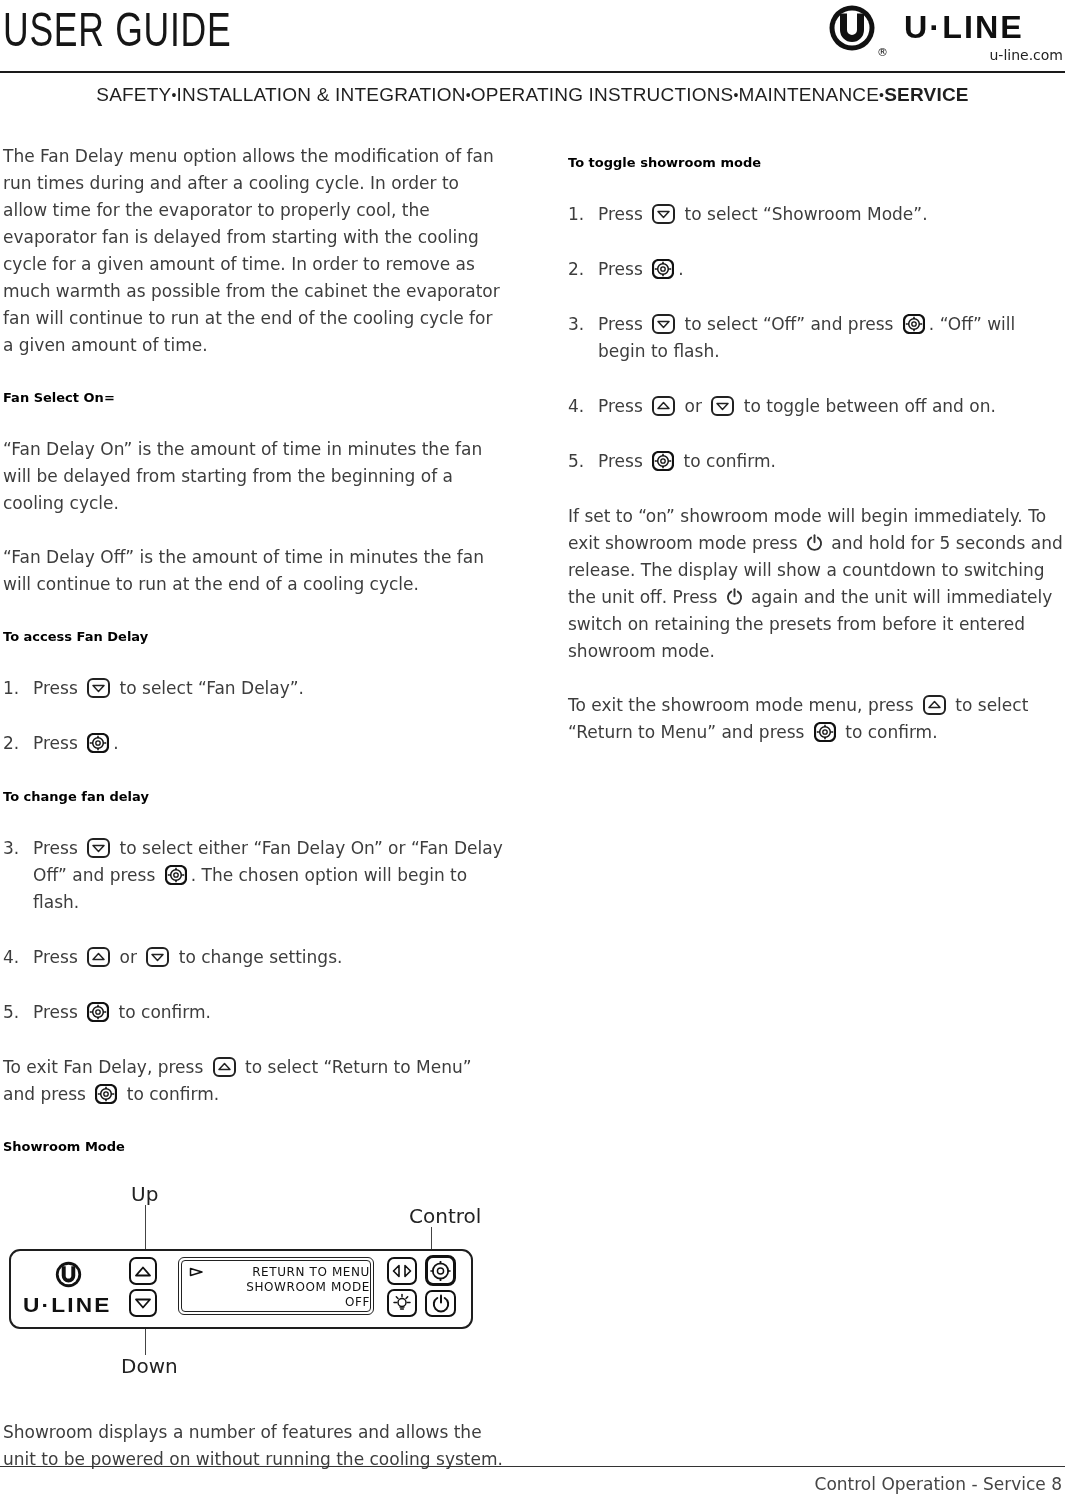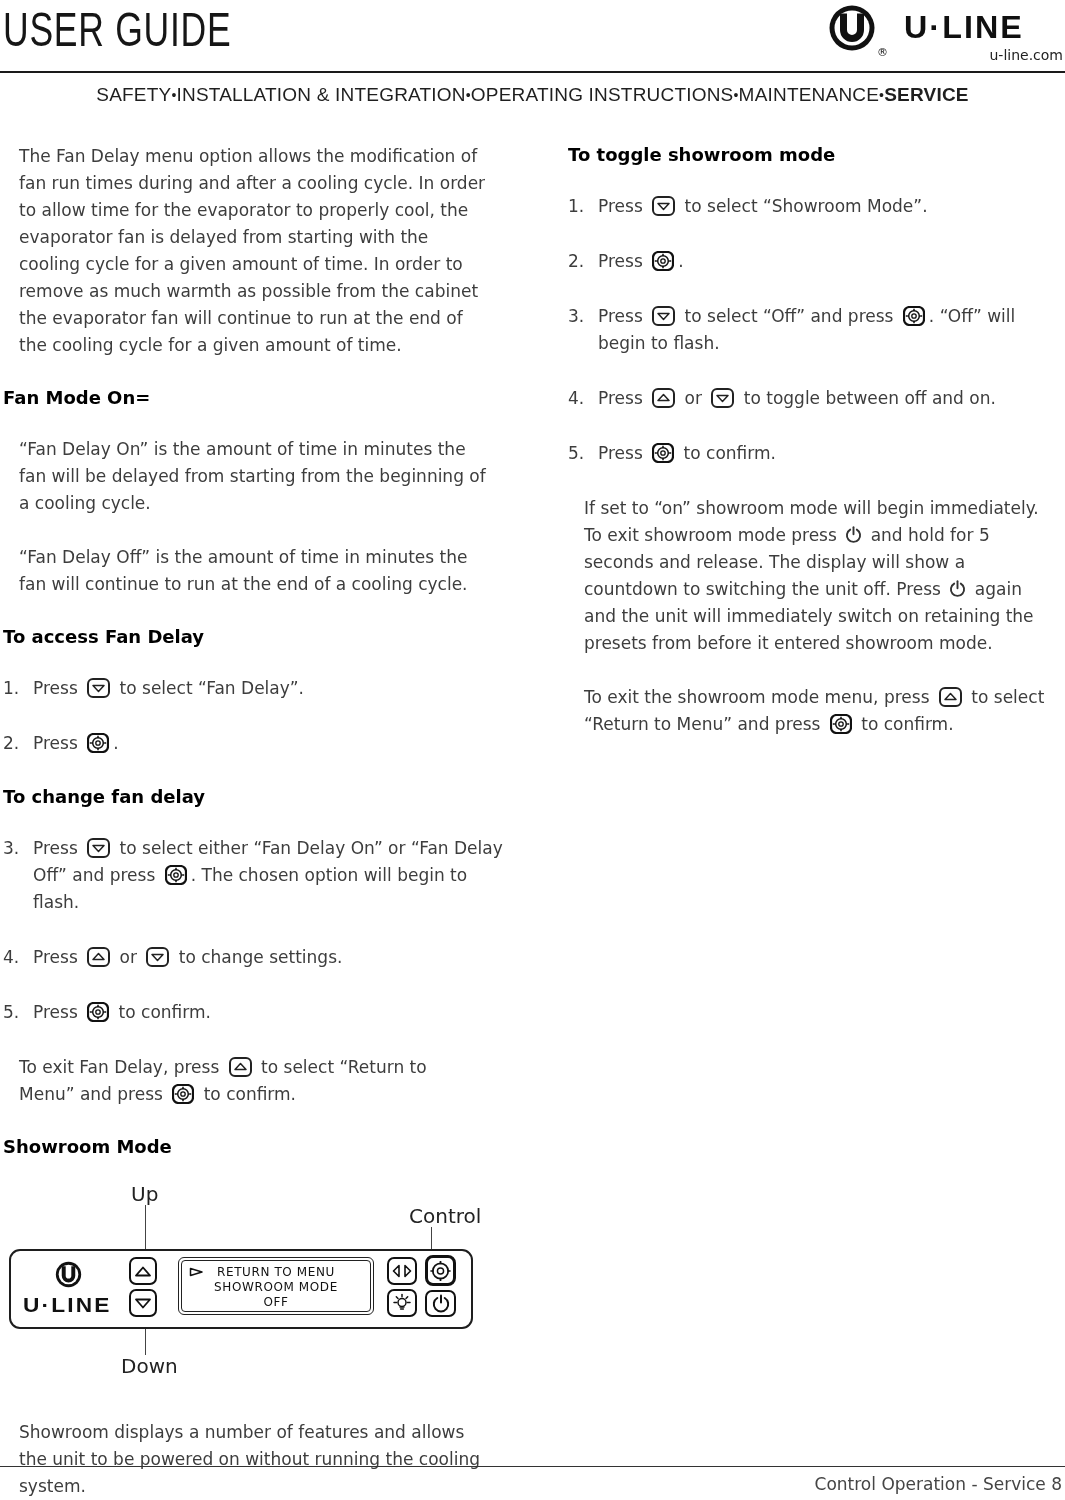--- a/index.html
+++ b/index.html
@@ -20,22 +20,22 @@
   .brand-logo{position:absolute;left:2px;top:2px;}
   .brand-reg{position:absolute;left:51px;top:44px;font-size:11px;color:#111;}
   .brand-word{position:absolute;left:78px;top:8px;font-family:"Liberation Sans",sans-serif;
       font-size:31px;font-weight:700;letter-spacing:2px;color:#101010;
       transform:scaleX(1.04);transform-origin:0 0;white-space:nowrap;}
   .brand-site{position:absolute;right:1px;top:45px;font-size:14px;color:#222;}
   
   .col{position:absolute;top:143px;font-size:17px;line-height:27px;}
   #col-left{left:3px;width:500px;}
   #col-right{left:568px;width:497px;}
-  .para{margin:0 16px 27px;}
-  .sec-h{margin:0 0 26px;font-size:18px;font-weight:700;color:#000;line-height:24px;}
+  .para{margin:0 0 27px;}
+  .sec-h{margin:8px 0 26px;font-size:13px;font-weight:700;color:#000;line-height:24px;}
   .step{display:flex;margin:0 0 28px;}
   .step-num{width:30px;flex:none;}
   .step-body{flex:1;}
   .ibtn{vertical-align:-4px;margin:0 4px;}
   .ipow{vertical-align:-3px;margin:0 3px;}
   
   .diagram{position:relative;height:202px;margin:4px 0 32px;}
   .dg-label{position:absolute;font-size:20px;color:#222;line-height:18px;}
   .lbl-up{left:128px;top:0;}
   .lbl-down{left:118px;top:172px;}
@@ -50,21 +50,21 @@
       display:flex;align-items:center;justify-content:center;box-sizing:border-box;}
   .btn-up{left:118px;top:6px;width:28px;height:28px;}
   .btn-down{left:118px;top:38px;width:28px;height:28px;}
   .btn-lr{left:376px;top:6px;width:30px;height:28px;}
   .btn-select{left:414px;top:4px;width:31px;height:31px;border-width:3px;border-radius:8px;}
   .btn-light{left:376px;top:38px;width:30px;height:28px;}
   .btn-power{left:414px;top:39px;width:31px;height:27px;}
   .display{position:absolute;left:167px;top:6px;width:196px;height:58px;border:1.5px solid #222;
       border-radius:6px;padding:2px;box-sizing:border-box;}
   .display-inner{width:100%;height:100%;border:1px solid #222;border-radius:4px;box-sizing:border-box;
-      text-align:center;font-size:12px;line-height:15px;letter-spacing:.6px;color:#111;
+      text-align:right;font-size:12px;line-height:15px;letter-spacing:.6px;color:#111;
       padding-top:4px;position:relative;}
   .cursor{position:absolute;left:7px;top:5px;}
   .logo-circle{position:absolute;left:44px;top:10px;}
   .logo-word{position:absolute;left:12px;top:40px;font-family:"Liberation Sans",sans-serif;
       font-size:21px;font-weight:700;letter-spacing:2px;color:#111;
       transform:scaleX(1.08);transform-origin:0 0;white-space:nowrap;}
   
   .foot-rule{position:absolute;left:0;top:1466px;width:1065px;height:0;border-top:1.5px solid #333;}
   .foot-text{position:absolute;right:3px;top:1474px;font-size:17px;color:#454545;}
 </style>
@@ -95,21 +95,21 @@
     <span class="nav-bullet">•</span>
     <span>OPERATING INSTRUCTIONS</span>
     <span class="nav-bullet">•</span>
     <span>MAINTENANCE</span>
     <span class="nav-bullet">•</span>
     <span class="bold">SERVICE</span>
   </div>
 
 <div class="col" id="col-left">
     <div class="para">The Fan Delay menu option allows the modification of fan run times during and after a cooling cycle. In order to allow time for the evaporator to properly cool, the evaporator fan is delayed from starting with the cooling cycle for a given amount of time. In order to remove as much warmth as possible from the cabinet the evaporator fan will continue to run at the end of the cooling cycle for a given amount of time.</div>
-    <div class="sec-h">Fan Mode On=</div>
+    <div class="sec-h">Fan Select On=</div>
     <div class="para">“Fan Delay On” is the amount of time in minutes the fan will be delayed from starting from the beginning of a cooling cycle.</div>
     <div class="para">“Fan Delay Off” is the amount of time in minutes the fan will continue to run at the end of a cooling cycle.</div>
     <div class="sec-h">To access Fan Delay</div>
     <div class="step">
       <span class="step-num">1.</span>
       <span class="step-body">Press <svg class="ibtn" width="23" height="20" viewBox="0 0 23 20">
           <rect x="1" y="1" width="21" height="18" rx="5" fill="none" stroke="#222" stroke-width="2"></rect>
           <path d="M6 7.5 H17 L11.5 13.5 Z" fill="none" stroke="#222" stroke-width="1.5" stroke-linejoin="round"></path>
         </svg> to select “Fan Delay”.</span>
     </div>

